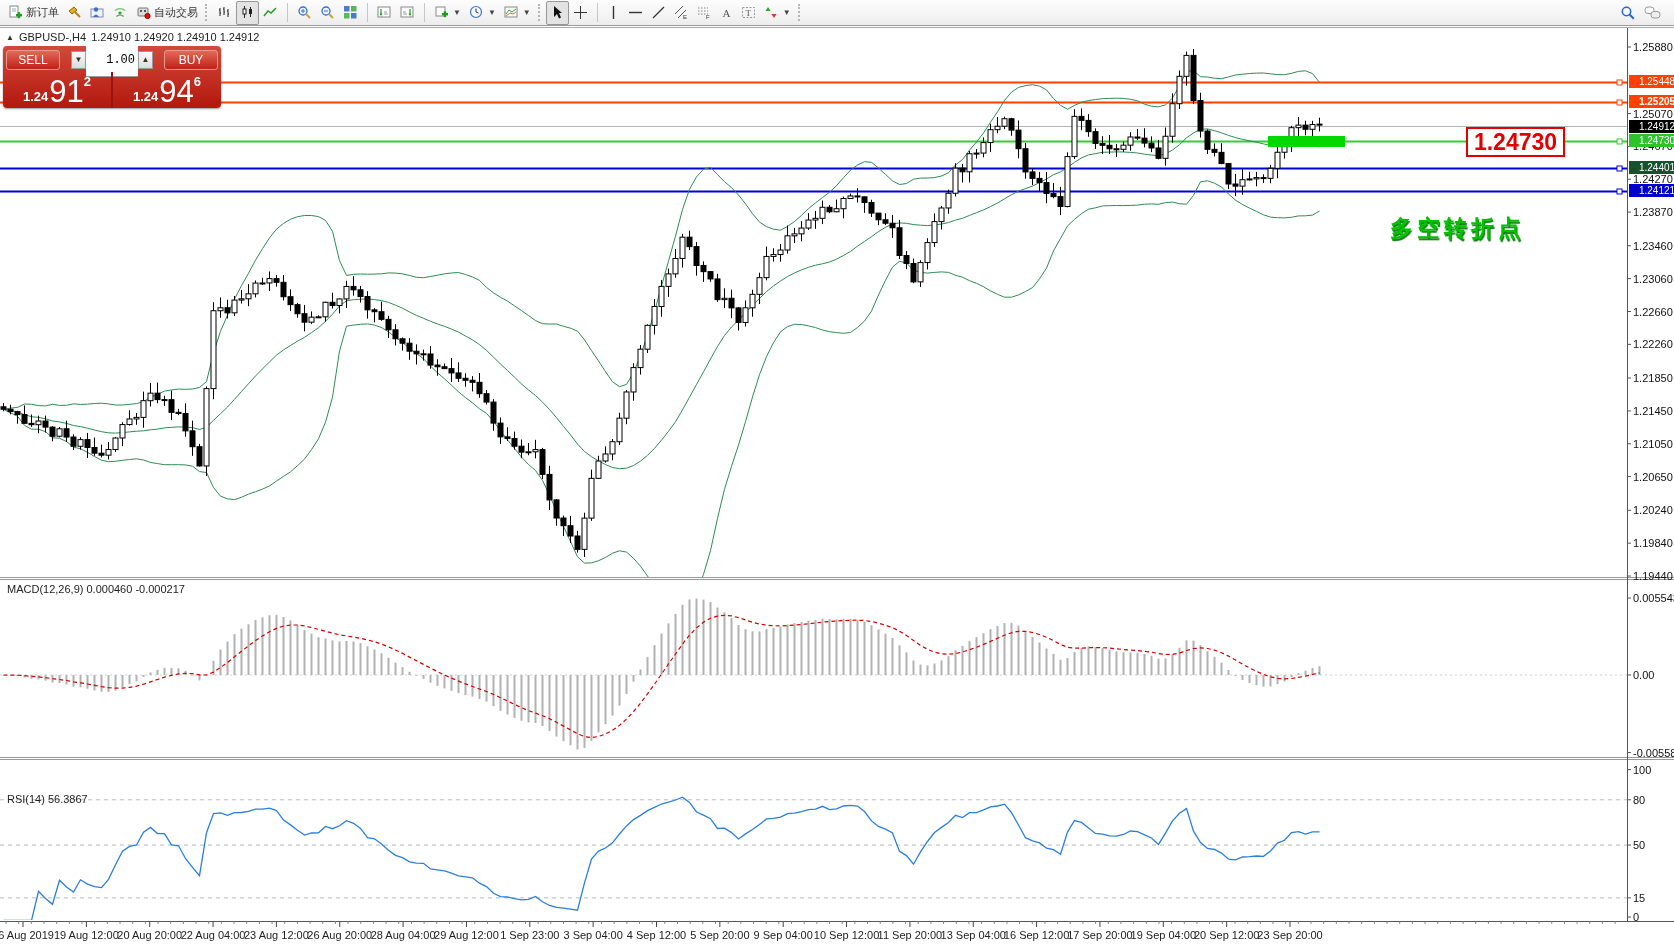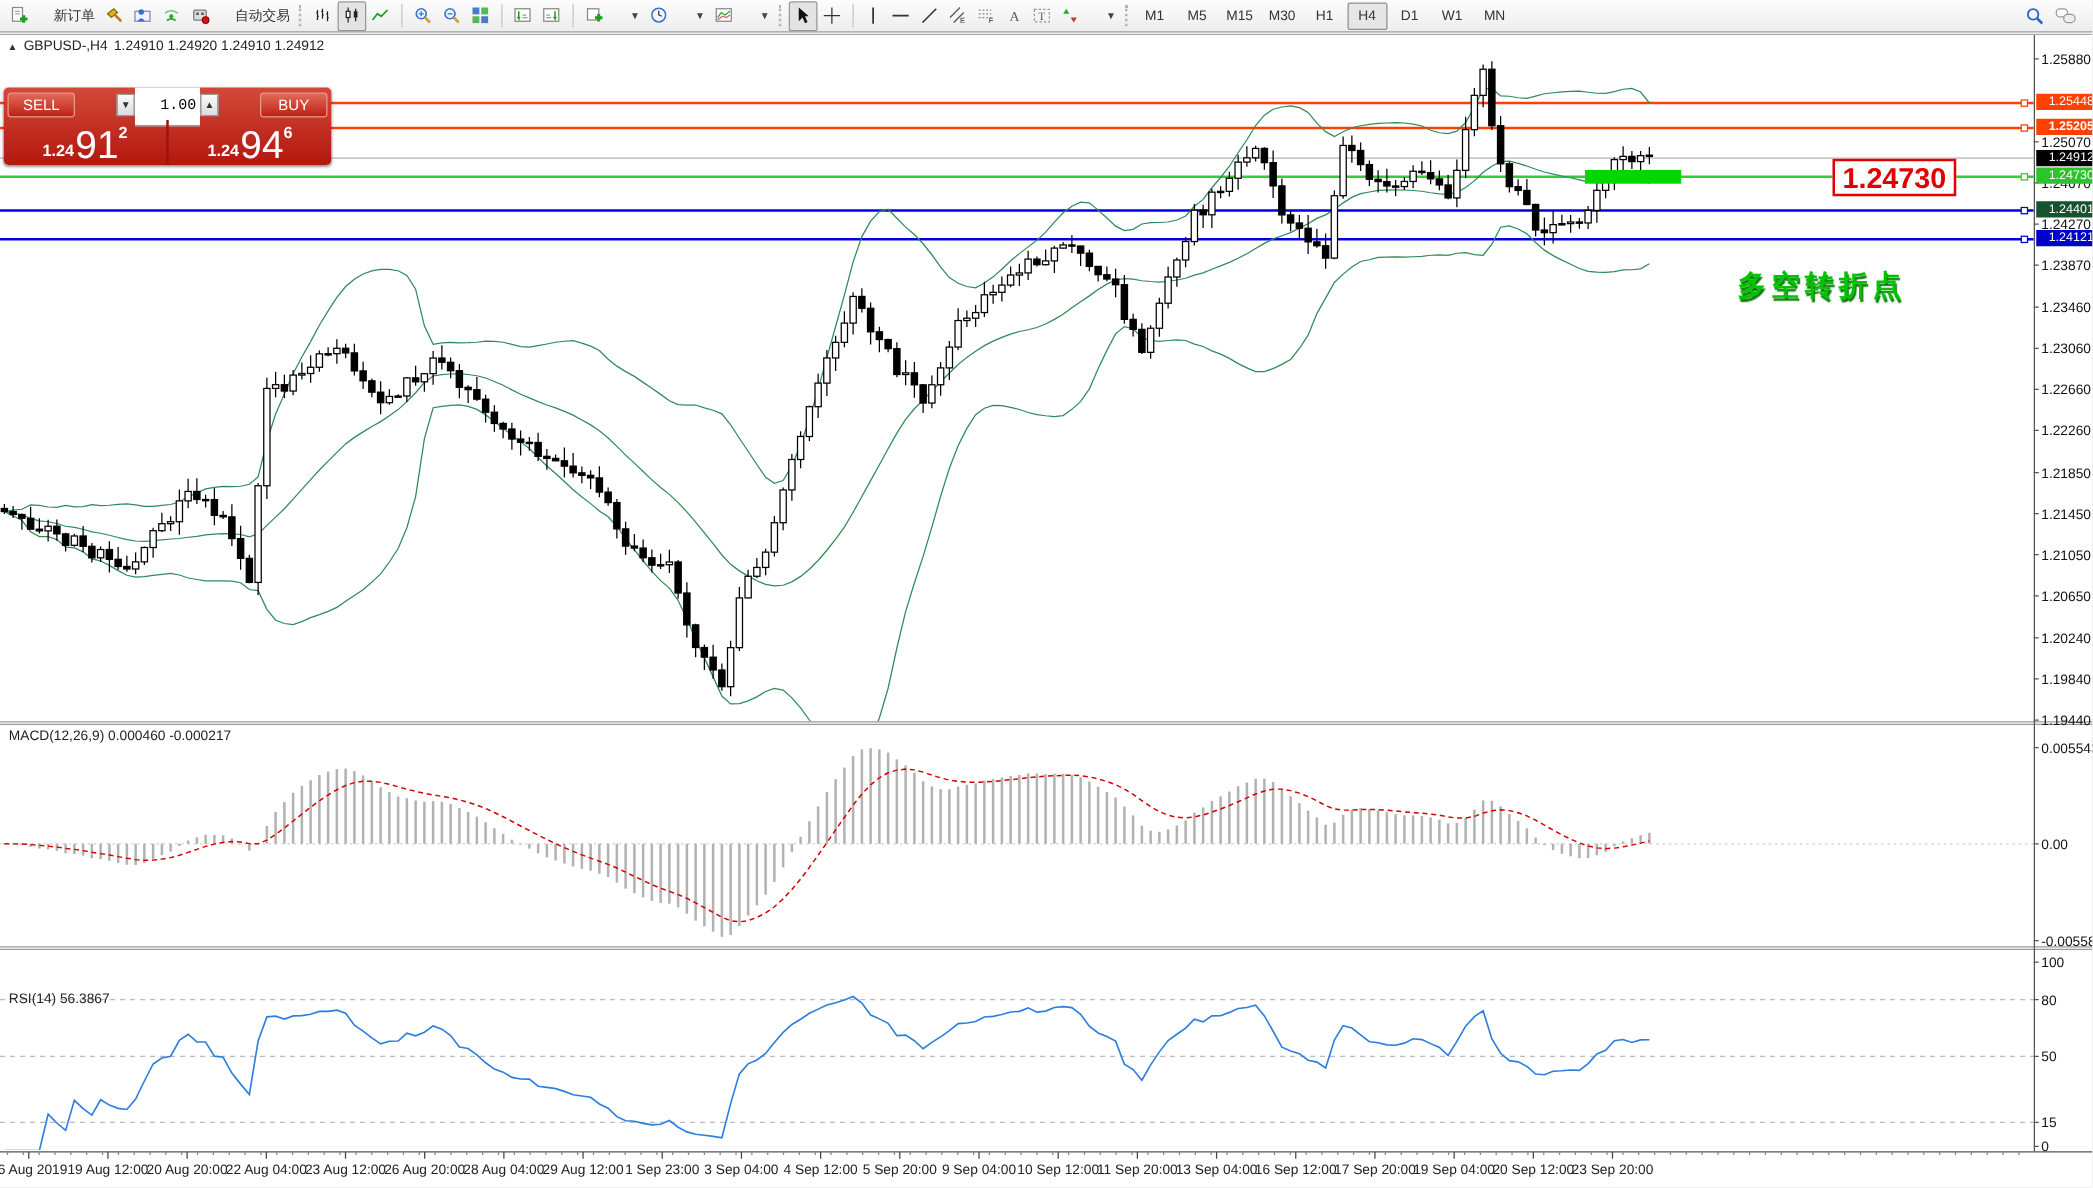--- a/index.html
+++ b/index.html
@@ -3,40 +3,40 @@
 <meta charset="utf-8">
 <style>
   html,body{margin:0;padding:0;background:#e8e8e8;}
   .stage{position:relative;width:1674px;height:950px;background:#fff;overflow:hidden;
          font-family:"Liberation Sans",sans-serif;-webkit-font-smoothing:antialiased;}
   
   .toolbar{position:absolute;left:0;top:0;width:1674px;height:26px;
            background:linear-gradient(#fdfdfd,#ededed);
            border-bottom:1px solid #9a9a9a;display:flex;align-items:center;
            padding-left:4px;box-sizing:border-box;z-index:6;}
-  .tbtn{display:flex;align-items:center;gap:20px;height:22px;padding:0 3px;border:1px solid transparent;
+  .tbtn{display:flex;align-items:center;gap:3px;height:22px;padding:0 3px;border:1px solid transparent;
         border-radius:2px;font-size:12px;color:#222;cursor:default;}
   .tbtn.active{background:#e3e3e3;border:1px solid #979797;}
   .tbtn svg{display:block;}
   .caret{font-size:8px;color:#444;margin-left:1px;}
   .tsep{width:1px;background:#c6c6c6;align-self:stretch;margin:3px 5px;}
   .thandle{width:3px;align-self:stretch;margin:4px 3px;border-left:2px dotted #b5b5b5;}
   .tflabel{font-size:11px;color:#333;}
   .tf{height:20px;min-width:24px;padding:0 3px;display:flex;align-items:center;justify-content:center;
       font-size:11px;color:#333;border:1px solid transparent;border-radius:2px;}
   .tf.active{background:#e6e6e6;border:1px solid #8f8f8f;}
   .tspacer{flex:1;}
   
   .sym-header{position:absolute;left:6px;top:31px;z-index:4;font-size:11px;color:#222;
               display:flex;align-items:center;gap:5px;}
   .collapse{font-size:8px;color:#333;}
   
-  .panel{position:absolute;left:3px;top:46px;width:262px;height:62px;z-index:5;
+  .panel{position:absolute;left:3px;top:46px;width:218px;height:62px;z-index:5;
          background:linear-gradient(#d2493a,#b3180d);border-radius:4px;
-         box-shadow:0 1px 2px rgba(0,0,0,.4);overflow:hidden;margin-top:24px;}
+         box-shadow:0 1px 2px rgba(0,0,0,.4);overflow:hidden;}
   .panel-row1{display:flex;align-items:center;justify-content:space-between;height:22px;padding:3px 3px 0 3px;}
   .pbtn{width:52px;height:18px;line-height:18px;text-align:center;color:#fff;font-size:12px;
         background:linear-gradient(#e2695b,#c02112);border:1px solid #e89a90;border-radius:3px;}
   .volgrp{display:flex;align-items:center;height:18px;}
   .spin{width:15px;height:18px;line-height:16px;text-align:center;font-size:8px;color:#333;
         background:linear-gradient(#fafafa,#dcdcdc);border:1px solid #999;box-sizing:border-box;}
   .vol{width:52px;height:18px;border:1px solid #999;border-left:none;border-right:none;
        box-sizing:border-box;font-size:12px;text-align:right;padding:16px 3px;font-family:Liberation Mono, monospace;}
   .panel-row2{display:flex;height:38px;margin-top:1px;}
   .quote{flex:1;display:flex;align-items:flex-end;justify-content:center;color:#fff;padding-bottom:3px;}
@@ -250,31 +250,20 @@
     <div class="tbtn">
       <svg width="15" height="15" viewBox="0 0 15 15">
         <polygon points="4,2 6.5,6 1.5,6" fill="#2aa52a"></polygon>
         <polygon points="10,13 12.5,9 7.5,9" fill="#c33"></polygon>
       </svg>
         <span class="caret">▼</span>
     </div>
 
     <div class="thandle"></div>
 
-    <div id="tf-bar" style="display:flex;align-items:center;gap:2px;">
-        <div class="tf">M1</div>
-        <div class="tf">M5</div>
-        <div class="tf">M15</div>
-        <div class="tf">M30</div>
-        <div class="tf">H1</div>
-        <div class="tf active">H4</div>
-        <div class="tf">D1</div>
-        <div class="tf">W1</div>
-        <div class="tf">MN</div>
-      </div>
 
     <div class="tspacer"></div>
 
     <div class="tbtn">
       <svg width="16" height="16" viewBox="0 0 16 16">
         <circle cx="6.5" cy="6.5" r="4.2" fill="none" stroke="#2a66c8" stroke-width="1.5"></circle>
         <line x1="9.8" y1="9.8" x2="13.8" y2="13.8" stroke="#2a66c8" stroke-width="2"></line>
       </svg>
     </div>
     <div class="tbtn" style="margin-right:8px;">

